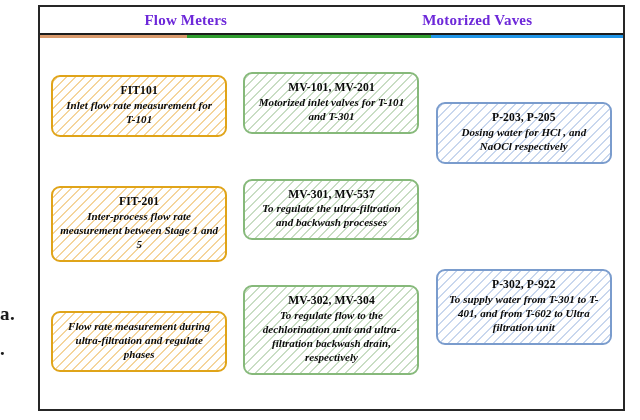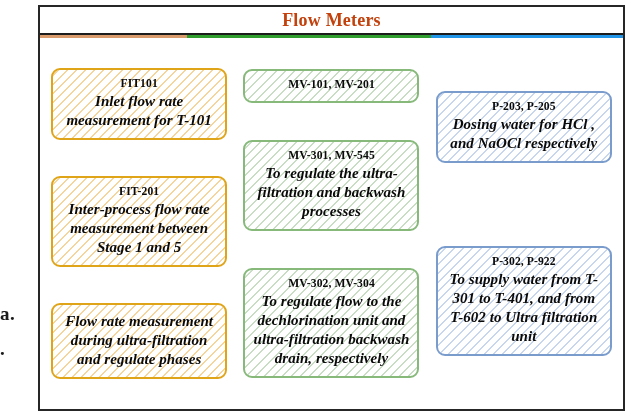--- a/index.html
+++ b/index.html
@@ -48,24 +48,24 @@
     left: 0;
     top: 0;
     width: 100%;
     height: 26px;
     display: flex;
     align-items: center;
   }
   .header-cell {
     flex: 1 1 0;
     text-align: center;
-    font-size: 18px;
+    font-size: 15px;
     font-weight: 700;
     letter-spacing: .2px;
-    color: #c2410c;
+    color: #6d28d9;
     font-family: "Liberation Serif", "DejaVu Serif", serif;
   }
 
   
   .header-rule {
     position: absolute;
     left: 0;
     top: 26px;
     width: 100%;
     height: 2px;
@@ -128,21 +128,21 @@
     font-size: 11.6px;
     line-height: 1.28;
     letter-spacing: .1px;
     color: #0a0a0a;
     position: relative;
     z-index: 2;
   }
   .card-desc {
     font-style: italic;
     font-weight: 600;
-    font-size: 15px;
+    font-size: 11px;
     line-height: 1.27;
     letter-spacing: .05px;
     color: #0a0a0a;
     position: relative;
     z-index: 2;
   }
 
   
   .card::before {
     content: "";
@@ -178,20 +178,21 @@
 </head>
 <body>
 
 <div class="page-bleed" id="bleed-a">a.</div>
 <div class="page-bleed" id="bleed-dot">.</div>
 
 <div class="table-frame">
 
   <div class="header-row">
     <div class="header-cell">Flow Meters</div>
+    <div class="header-cell">Motorized Vaves</div>
   </div>
 
   <div class="header-rule"></div>
 
   <div class="accent-bar">
     <div class="accent-seg flow" style="background:#d99a6c"></div>
     <div class="accent-seg valve" style="background:#2f9e2f"></div>
     <div class="accent-seg pump" style="background:#2196e8"></div>
   </div>
 
@@ -207,23 +208,24 @@
         <div class="card-desc">Inter-process flow rate measurement between Stage 1 and 5</div>
       </div>
       <div class="card flow row-2">
         <div class="card-desc">Flow rate measurement during ultra-filtration and regulate phases</div>
       </div>
     </div>
 
     <div class="column">
       <div class="card valve row-0">
         <div class="card-title">MV-101, MV-201</div>
+        <div class="card-desc">Motorized inlet valves for T-101 and T-301</div>
       </div>
       <div class="card valve row-1">
-        <div class="card-title">MV-301, MV-545</div>
+        <div class="card-title">MV-301, MV-537</div>
         <div class="card-desc">To regulate the ultra-filtration and backwash processes</div>
       </div>
       <div class="card valve row-2">
         <div class="card-title">MV-302, MV-304</div>
         <div class="card-desc">To regulate flow to the dechlorination unit and ultra-filtration backwash drain, respectively</div>
       </div>
     </div>
 
     <div class="column">
       <div class="card pump row-1">

